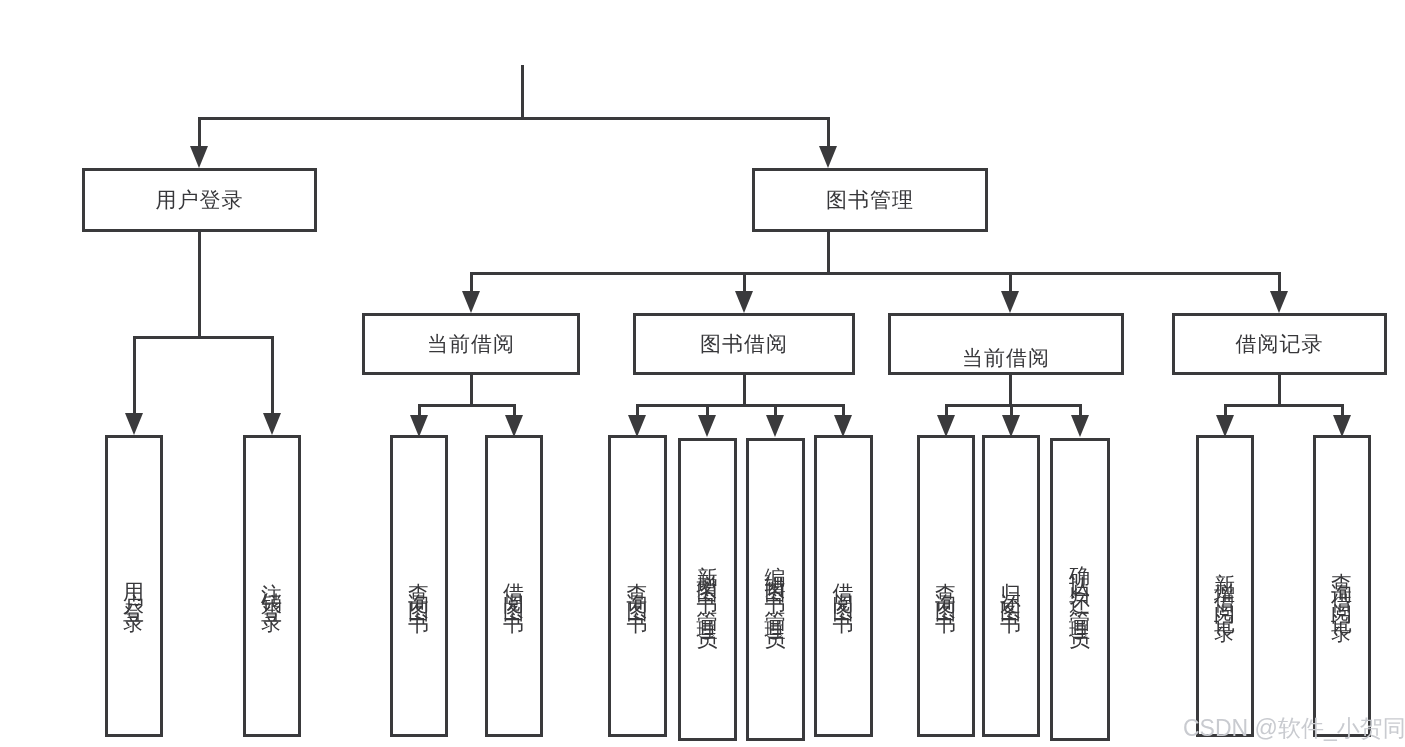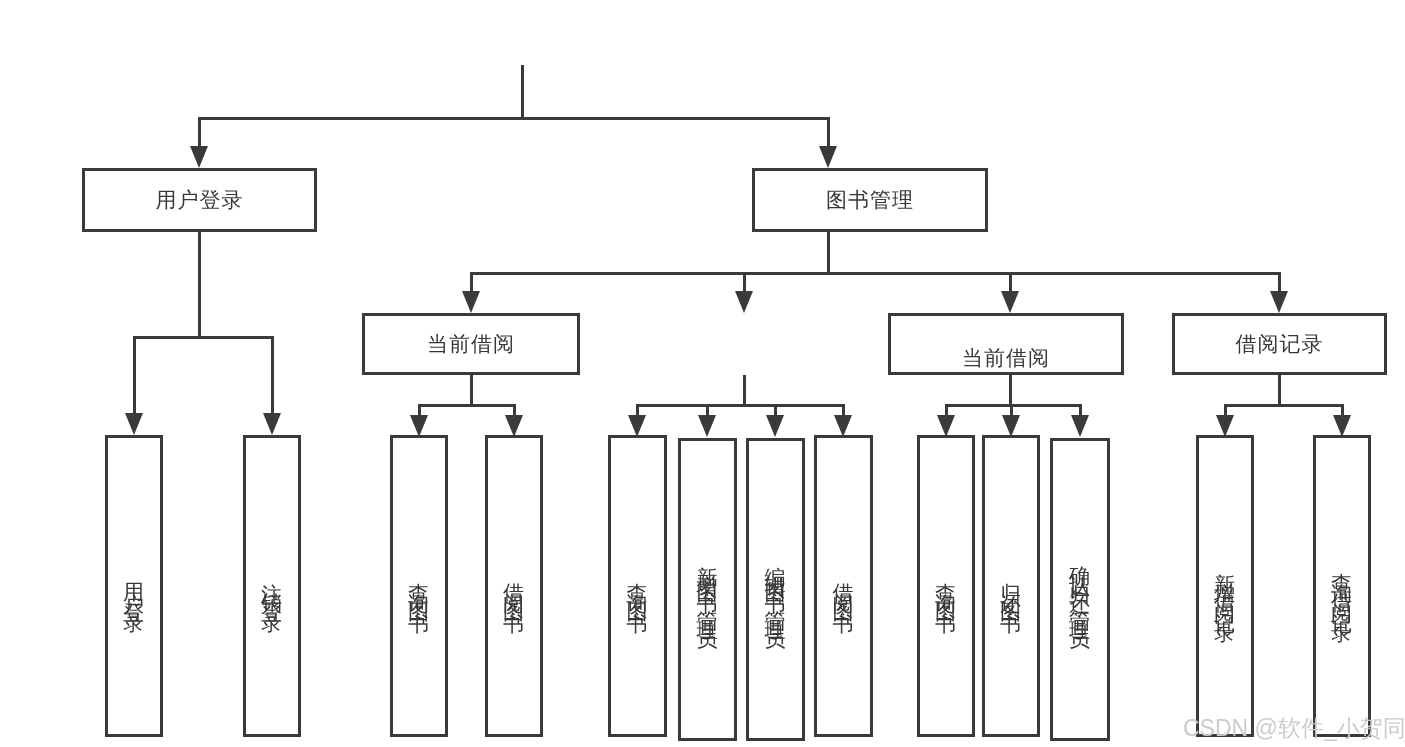--- a/index.html
+++ b/index.html
@@ -90,20 +90,23 @@
   <div class="lv" style="left:743px;top:272px;height:22px;"></div>
   <div class="arrow" style="left:735px;top:291px;"></div>
   <div class="lv" style="left:1009px;top:272px;height:22px;"></div>
   <div class="arrow" style="left:1001px;top:291px;"></div>
   <div class="lv" style="left:1278px;top:272px;height:22px;"></div>
   <div class="arrow" style="left:1270px;top:291px;"></div>
 
   <div class="hbox" style="left:362px;top:313px;width:218px;height:62px;">
     <span>当前借阅</span>
   </div>
+  <div class="hbox" style="left:633px;top:313px;width:222px;height:62px;">
+    <span>图书借阅</span>
+  </div>
   <div class="hbox" style="left:888px;top:313px;width:236px;height:62px;align-items:flex-end;">
     <span>当前借阅</span>
   </div>
   <div class="hbox" style="left:1172px;top:313px;width:215px;height:62px;">
     <span>借阅记录</span>
   </div>
 
   <div class="lv" style="left:470px;top:375px;height:32px;"></div>
   <div class="lh" style="left:418px;top:404px;width:98px;"></div>
   <div class="lv" style="left:418px;top:404px;height:14px;"></div>

